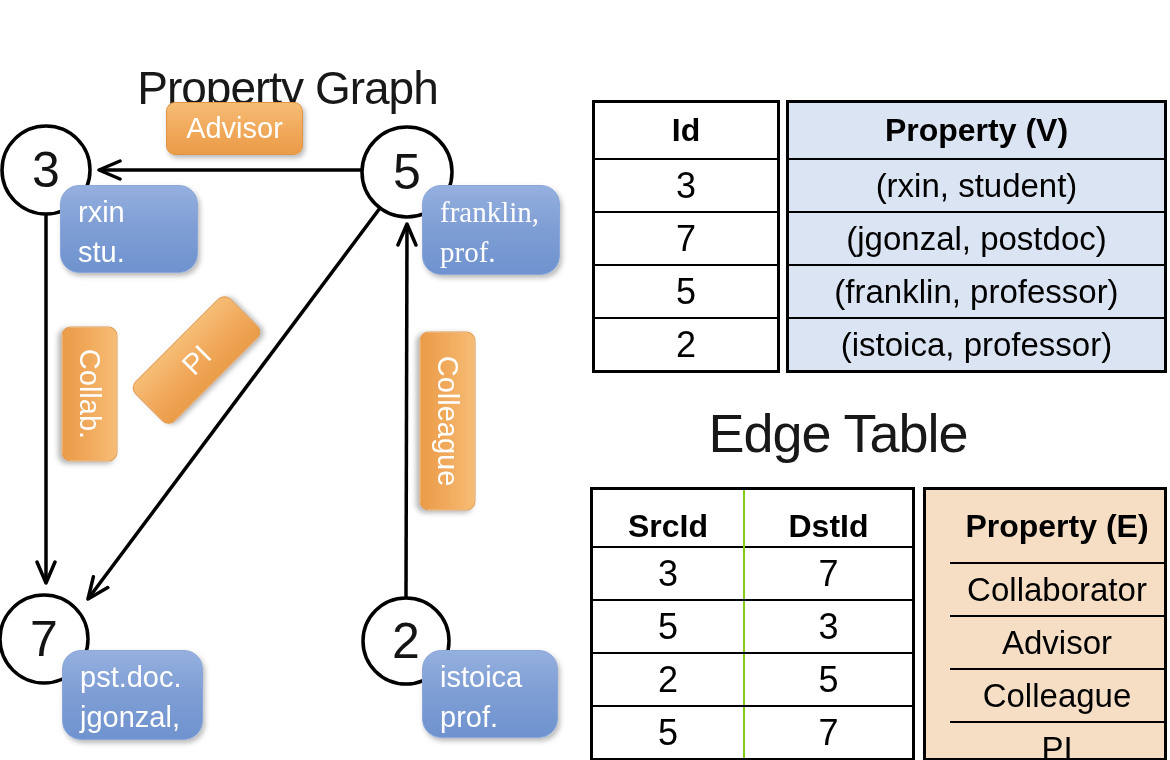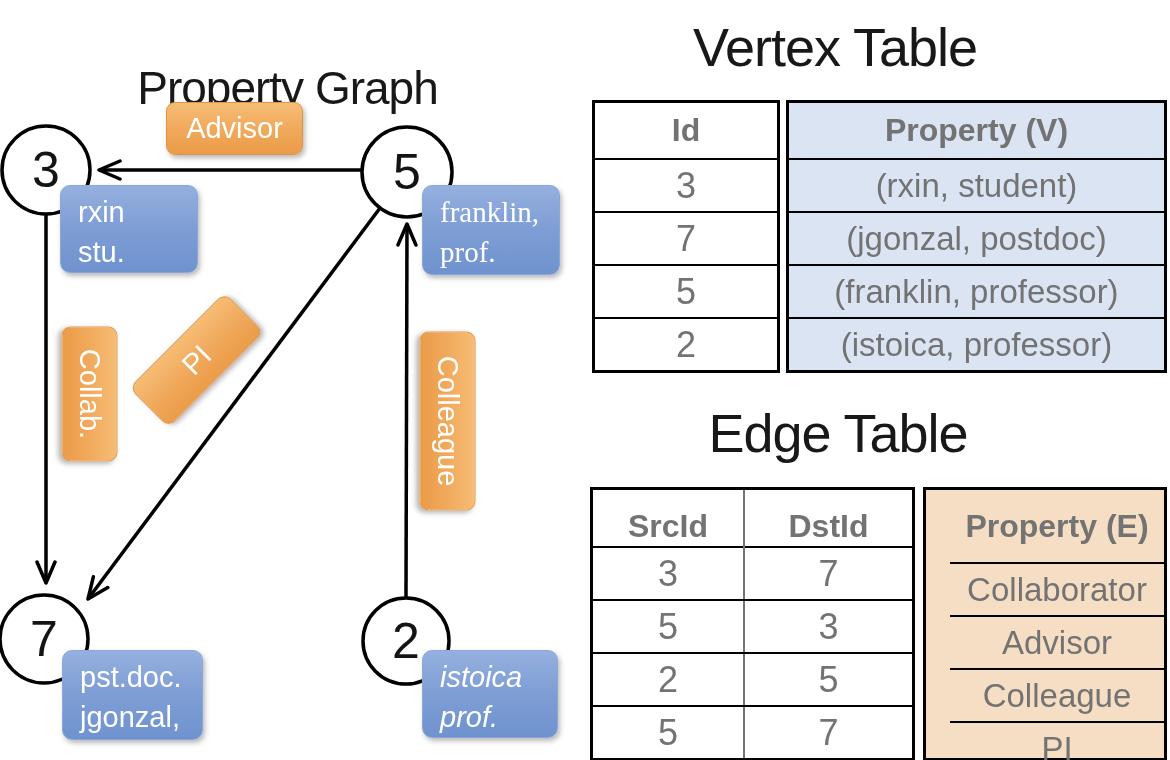--- a/index.html
+++ b/index.html
@@ -38,52 +38,52 @@
   }
   #label-advisor{left:166px;top:102px;width:137px;height:53px;}
   #label-collab{left:22px;top:366px;width:135px;height:56px;transform:rotate(90deg);}
   #label-pi{left:129px;top:332px;width:135px;height:56px;transform:rotate(-45deg);}
   #label-colleague{left:358px;top:393px;width:179px;height:56px;transform:rotate(90deg);}
 
   
   .nprop{
     position:absolute;box-sizing:border-box;
     background:linear-gradient(180deg,#95b0df 0%,#7e9dd4 50%,#6f93cf 100%);
-    border:1px solid #8aa6da;border-radius:10px;
+    border:1px solid #8aa6da;border-radius:19px;
     box-shadow:2px 3px 5px rgba(100,100,100,.45);
     color:#ffffff;font-size:29px;line-height:1.38;
     padding:6px 6px 0 17px;
   }
   #prop-rxin{left:60px;top:185px;width:138px;height:88px;}
   #prop-franklin{left:422px;top:185px;width:138px;height:90px;font-family:Liberation Serif, serif;}
   #prop-jgonzal{left:62px;top:650px;width:141px;height:90px;}
-  #prop-istoica{left:422px;top:650px;width:136px;height:88px;font-style:italic;}
+  #prop-istoica{left:422px;top:650px;width:136px;height:88px;}
   .nprop div{white-space:nowrap;}
 
   
   .subtable{
     position:absolute;box-sizing:border-box;background:#fff;
     border:3px solid #000;
   }
   .subtable.bluefill{background:#dbe4f2;}
   .subtable.tanfill{background:#f6dec4;}
   .cell{
     display:flex;align-items:center;justify-content:center;
     box-sizing:border-box;height:53px;border-top:2px solid #000;
-    font-size:33px;color:#737373;white-space:nowrap;
+    font-size:33px;color:#000000;white-space:nowrap;
   }
   .cell.head{border-top:none;font-weight:bold;font-size:32px;}
   .vt .cell.head{height:55px;}
   .et .cell.head{height:72px;}
   .cell.num{font-size:36px;}
   .trow{display:flex;box-sizing:border-box;height:53px;border-top:2px solid #000;}
   .trow.head{border-top:none;height:56px;}
   .trow .cell{border-top:none;height:100%;}
   .trow .c1{width:150px;}
-  .trow .c2{flex:1;border-left:2px solid #737373;}
+  .trow .c2{flex:1;border-left:2px solid #84cc16;}
 
   #vt-id{left:592px;top:100px;width:188px;height:273px;}
   #vt-prop{left:786px;top:100px;width:381px;height:273px;}
   #et-srcdst{left:590px;top:487px;width:325px;height:274px;}
   #et-prop{left:923px;top:487px;width:244px;height:274px;padding-left:24px;}
 </style>
 </head>
 <body>
 
 <div class="stage">
@@ -134,21 +134,20 @@
   </div>
   <div id="prop-jgonzal" class="nprop">
     <div>pst.doc.</div>
     <div>jgonzal,</div>
   </div>
   <div id="prop-istoica" class="nprop">
     <div>istoica</div>
     <div>prof.</div>
   </div>
 
-  <div id="vertex-title" class="big-title">Vertex Table</div>
 
   <div id="vt-id" class="subtable vt">
     <div class="cell head">Id</div>
     <div class="cell num">3</div>
     <div class="cell num">7</div>
     <div class="cell num">5</div>
     <div class="cell num">2</div>
   </div>
 
   <div id="vt-prop" class="subtable vt bluefill">

